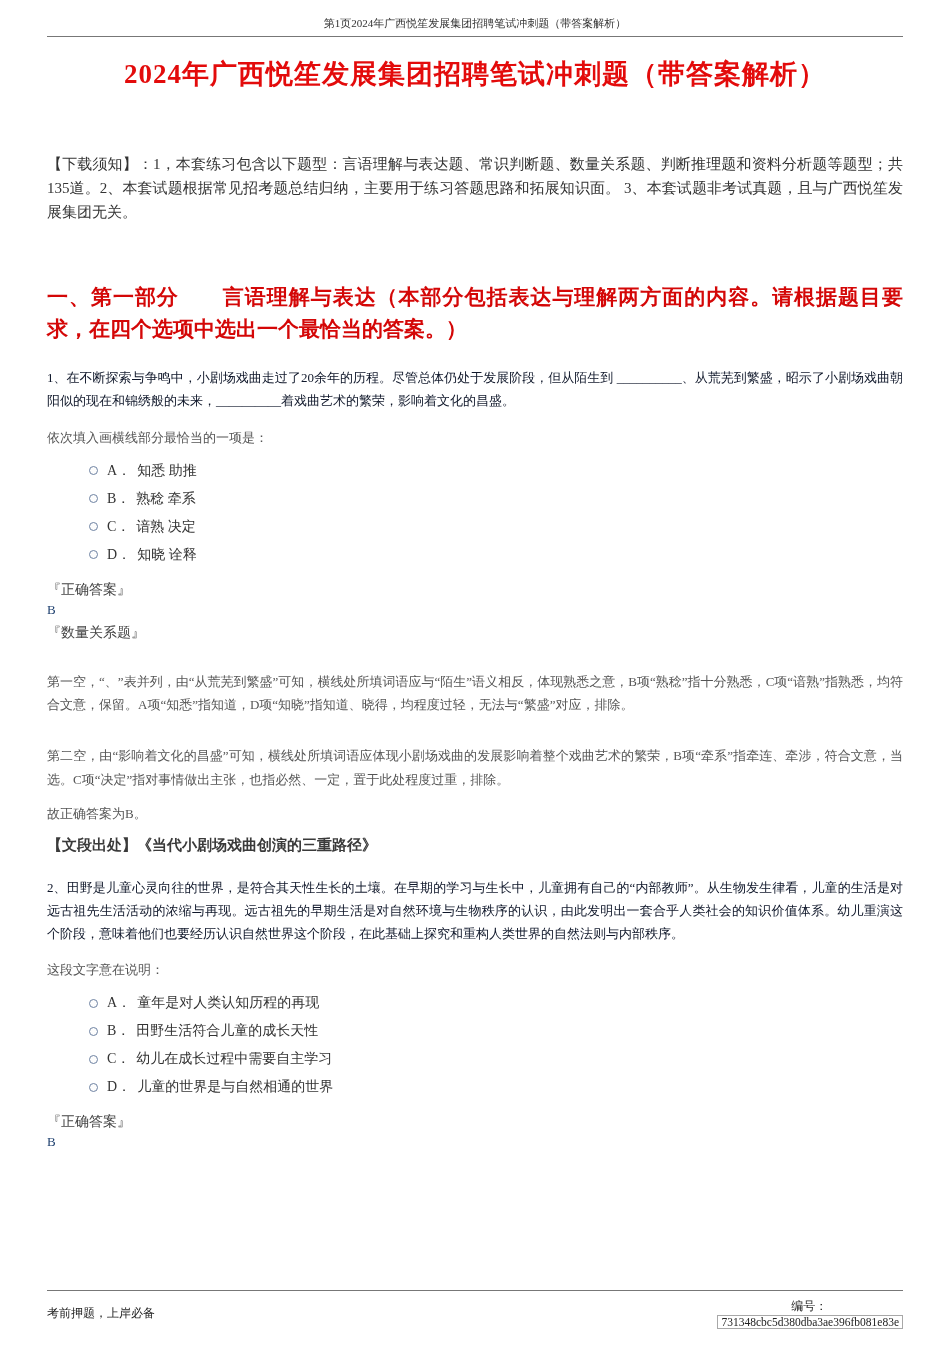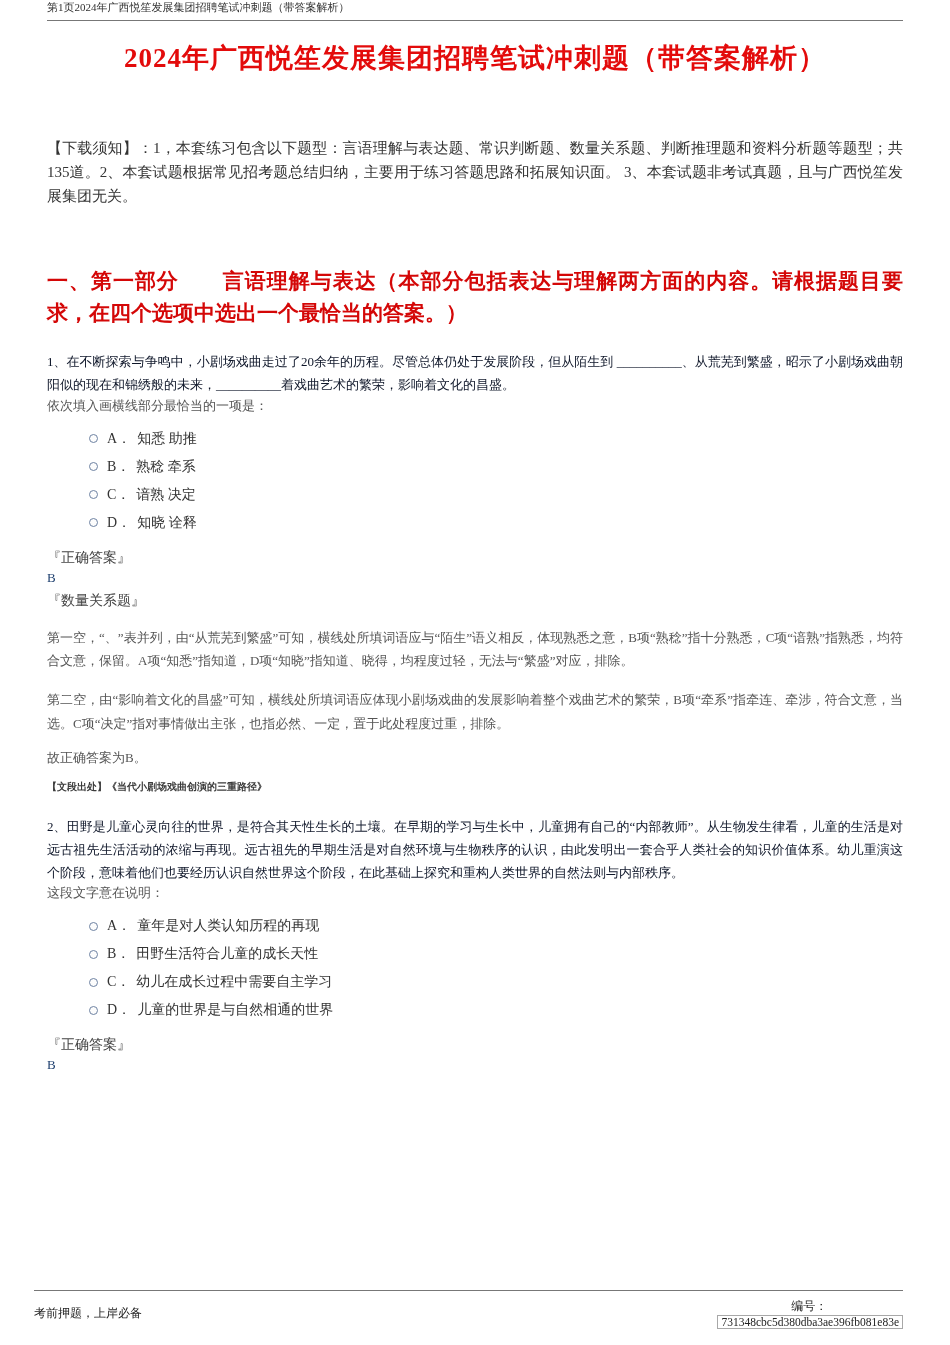--- a/index.html
+++ b/index.html
@@ -12,21 +12,22 @@
   }
   .page {
     position:relative;
     width:950px; height:1345px;
     padding:0 47px;
     background:#fff;
     overflow:hidden;
   }
   
   .page-header {
-    display:flex; justify-content:flex-start; align-items:flex-end;
+    display:flex; justify-content:center; align-items:flex-end;
+    padding-top:16px;
     font-size:11px; color:#333;
   }
   .header-rule {
     border:none; border-top:1px solid #777;
     margin-top:5px;
   }
   
   .doc-title {
     margin-top:20px;
     text-align:center;
@@ -55,21 +56,21 @@
   }
   
   .stem {
     margin-top:22px;
     font-size:13px;
     color:#0f172a;
     line-height:1.75;
     text-align:justify;
   }
   .prompt {
-    margin-top:0;
+    margin-top:16px;
     font-size:13px;
     color:#555;
   }
   .options { margin-top:10px; padding-left:42px; }
   .option {
     display:flex; align-items:center;
     font-size:14px; color:#333;
     padding:5px 0;
     cursor:pointer;
   }
@@ -90,41 +91,41 @@
   .answer-value {
     margin-top:3px;
     font-size:13px;
     color:#1d3f6e;
   }
   .analysis-label {
     margin-top:6px;
     font-size:14px; color:#444;
   }
   .analysis-p {
-    margin-top:16px;
+    margin-top:28px;
     font-size:13px;
     color:#555;
     line-height:1.8;
     text-align:justify;
   }
   .conclusion {
     margin-top:14px;
     font-size:13px; color:#555;
   }
   .source {
     margin-top:13px;
-    font-size:10px;
+    font-size:15px;
     font-weight:bold;
     color:#3a3a3a;
   }
   .q2 { margin-top:16px; }
   
   .page-footer {
     position:absolute;
-    left:34px; right:47px; bottom:16px;
+    left:47px; right:47px; bottom:16px;
     border-top:1px solid #777;
     padding-top:7px;
     display:flex; justify-content:space-between; align-items:center;
     font-size:12px; color:#222;
   }
   .code-wrap { display:flex; align-items:center;flex-direction:column; }
   .code {
     font-family:Liberation Serif, serif;
     font-size:11.5px;
     border:1px solid #a8a8a8;

